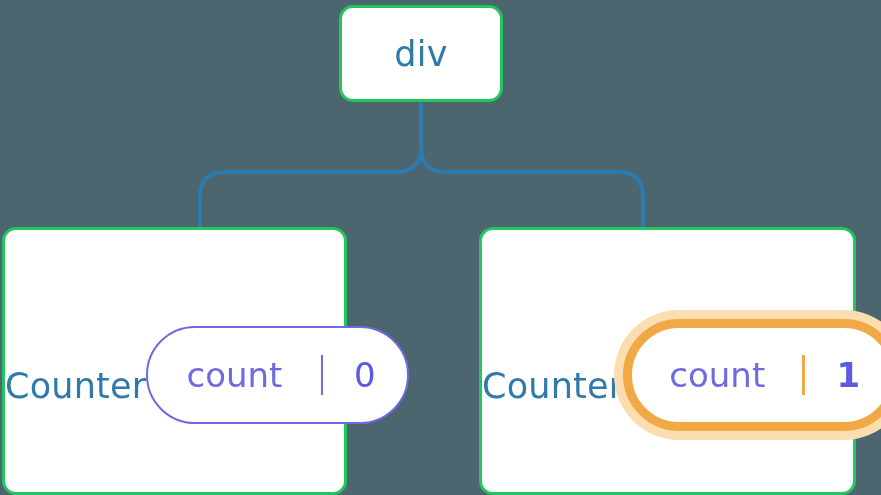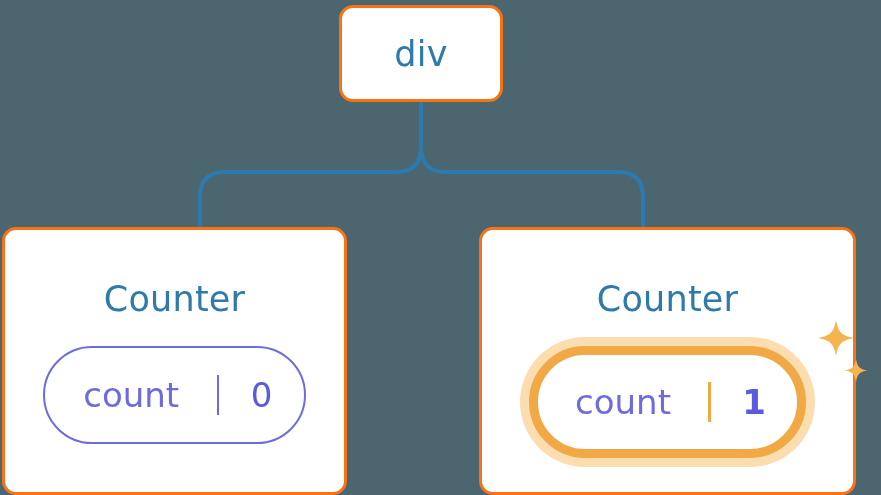--- a/index.html
+++ b/index.html
@@ -23,21 +23,21 @@
     left: 0;
     top: 0;
     width: 881px;
     height: 495px;
   }
 
   
   .node {
     position: absolute;
     background: #ffffff;
-    border: 3px solid #f97316;
+    border: 3px solid #22c55e;
     border-radius: 14px;
     box-sizing: border-box;
     z-index: 2;
   }
   .node-root {
     left: 339px;
     top: 5px;
     width: 164px;
     height: 97px;
     display: flex;
@@ -47,21 +47,21 @@
   .node-root .node-title {
     font-size: 35px;
     color: #2e7aaa;
     letter-spacing: 0.2px;
   }
 
   .node-child {
     top: 227px;
     height: 268px;
     display: flex;
-    flex-direction: column;
+    flex-direction: row;
     align-items: center;
     border-bottom-left-radius: 14px;
     border-bottom-right-radius: 14px;
   }
   .node-child-left  { left: 2px;   width: 345px; }
   .node-child-right { left: 479px; width: 377px; }
 
   .node-child .node-title {
     font-size: 35px;
     color: #2e7aaa;

